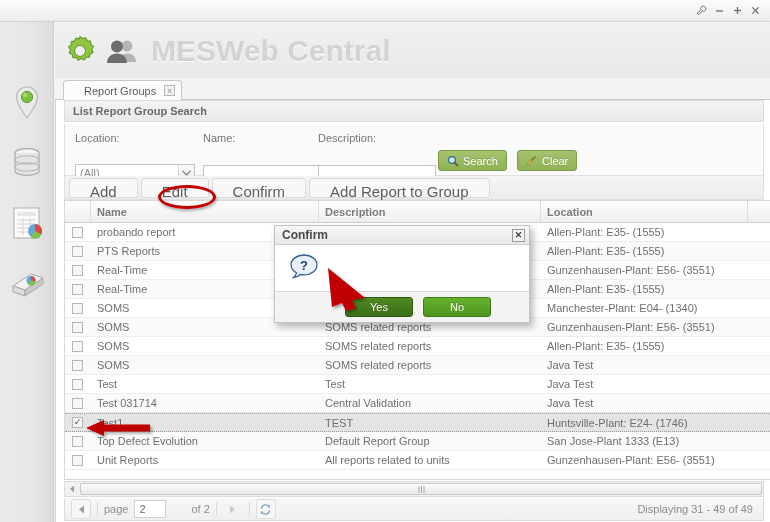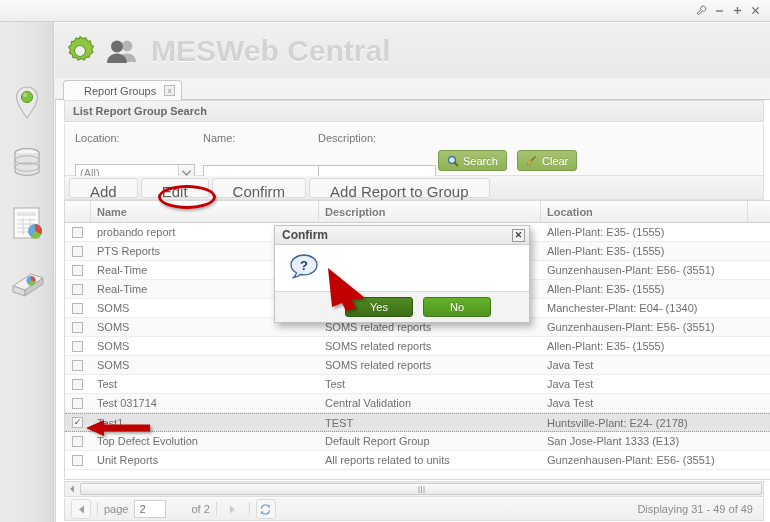--- a/index.html
+++ b/index.html
@@ -532,21 +532,21 @@
             <div class="cell c-name">Test 031714</div>
             <div class="cell c-desc">Central Validation</div>
             <div class="cell c-loc">Java Test</div>
           </div>
           <div class="row sel">
             <div class="cell c-chk" style="padding: 0px;">
               <div class="chk">✓</div>
             </div>
             <div class="cell c-name">Test1</div>
             <div class="cell c-desc">TEST</div>
-            <div class="cell c-loc">Huntsville-Plant: E24- (2178)</div>
+            <div class="cell c-loc">Huntsville-Plant: E24- (1746)</div>
           </div>
           <div class="row alt">
             <div class="cell c-chk" style="padding: 0px;">
               <div class="chk"></div>
             </div>
             <div class="cell c-name">Top Defect Evolution</div>
             <div class="cell c-desc">Default Report Group</div>
             <div class="cell c-loc">San Jose-Plant 1333 (E13)</div>
           </div>
           <div class="row">

